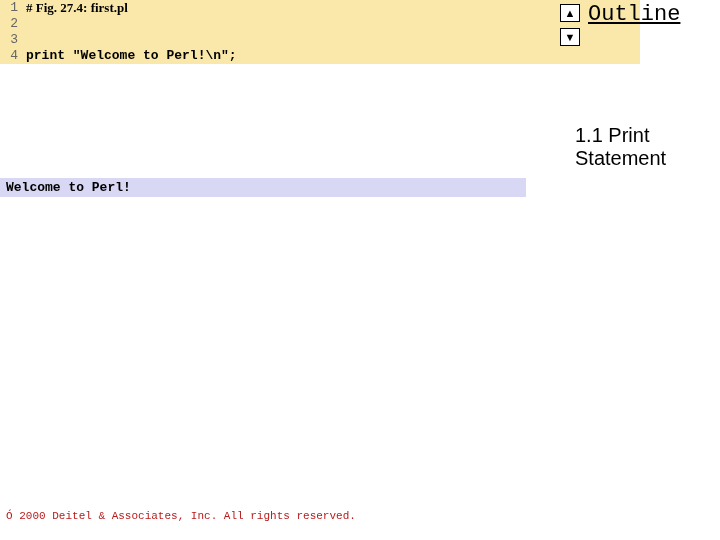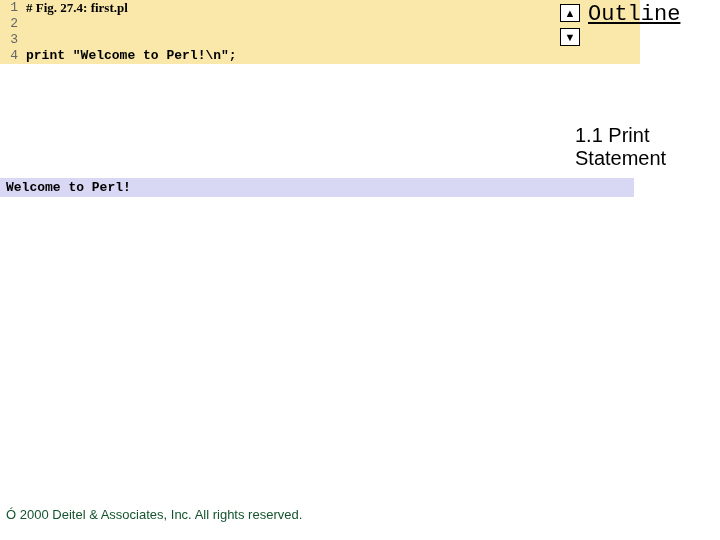--- a/index.html
+++ b/index.html
@@ -61,35 +61,35 @@
     top: 88px;
     font-family: Arial, sans-serif;
     font-size: 20px;
     color: #000;
     margin-top: 36px;
   }
   .output-band {
     position: absolute;
     left: 0;
     top: 178px;
-    width: 634px;
+    width: 526px;
     background: #d8d8f4;
     font-family: "Courier New", monospace;
     font-weight: bold;
     font-size: 13px;
     padding: 2px 6px;
     color: #000;
   }
   .footer {
     position: absolute;
     left: 6px;
     bottom: 18px;
-    font-family: Liberation Sans, sans-serif;
-    font-size: 13px;
-    color: #14532d;
+    font-family: Liberation Mono, monospace;
+    font-size: 11px;
+    color: #b91c1c;
   }
 </style>
 </head>
 <body>
 
 <div class="code-block" id="code-listing">
     <div class="code-row">
       <span class="ln">1</span>
       <span class="comment"># Fig. 27.4: first.pl</span>
     </div>

